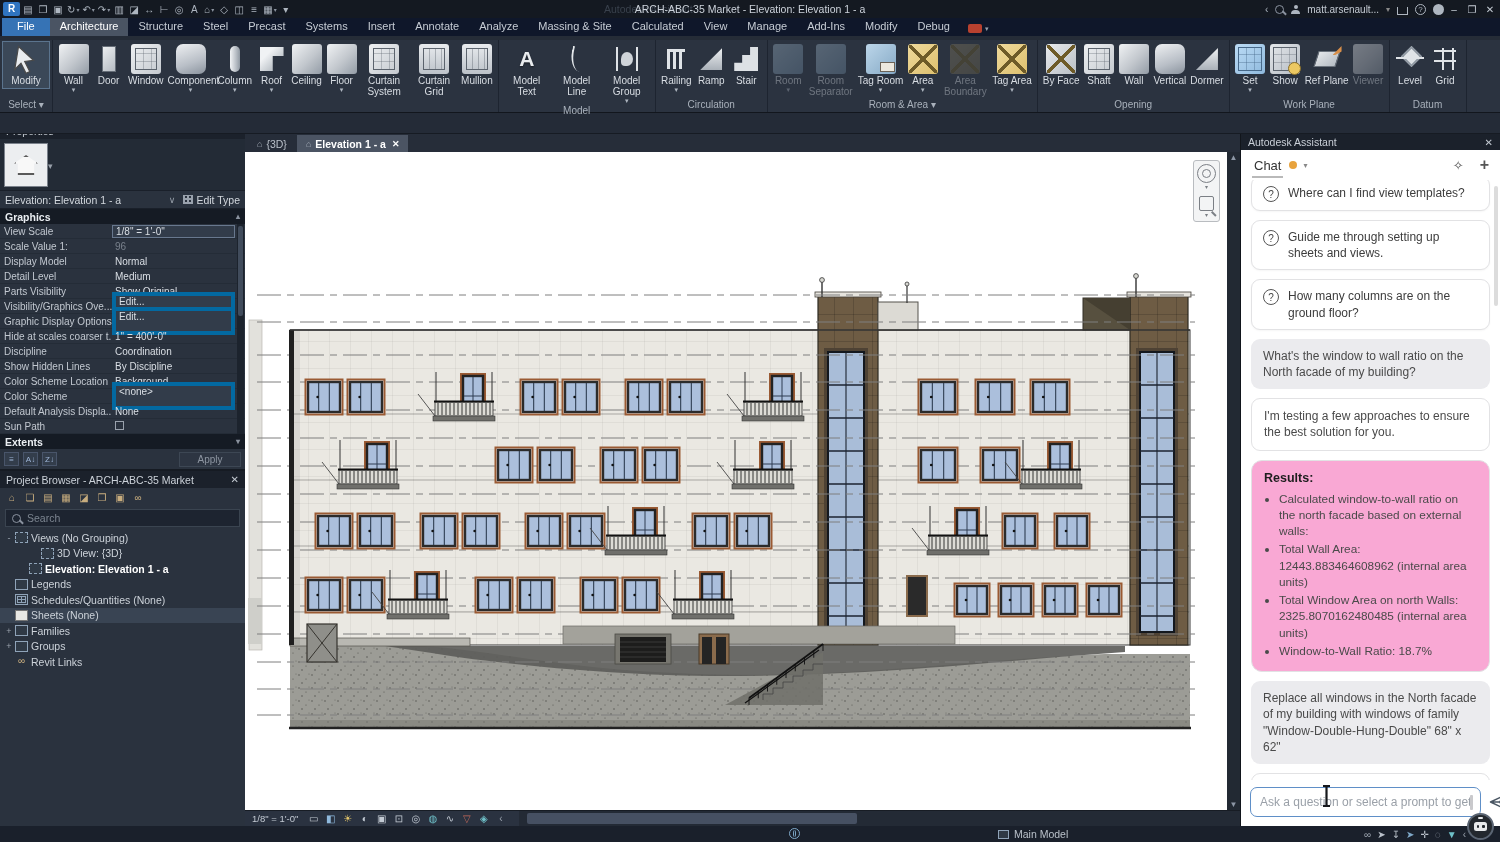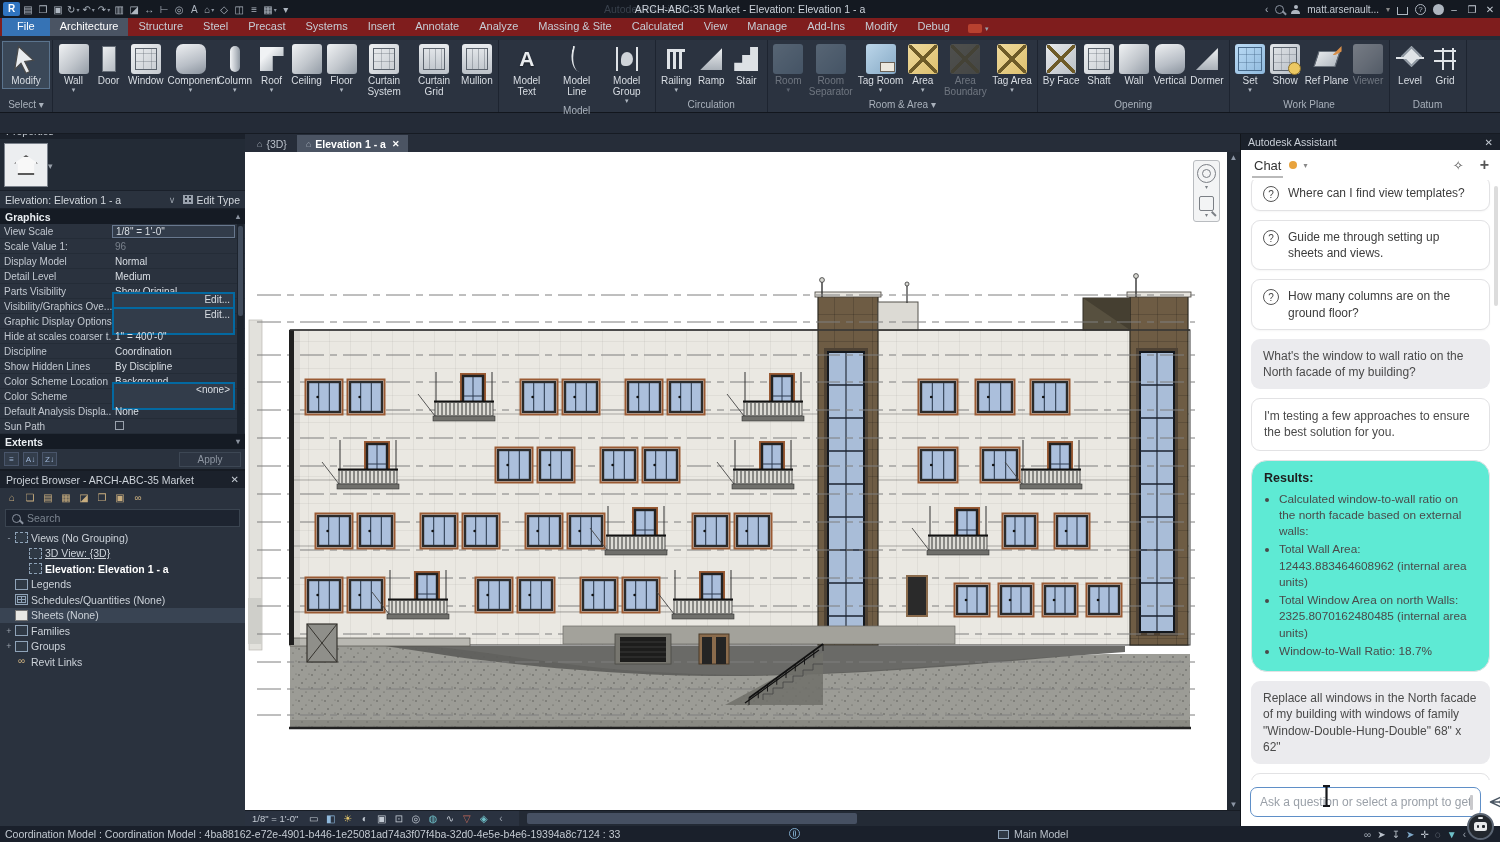--- a/index.html
+++ b/index.html
@@ -14,21 +14,21 @@
 #ghost{position:absolute;left:604px;top:3px;color:#39414c;font-size:10.5px}
 #tb-title{position:absolute;left:50%;transform:translateX(-50%);color:#ccd2da;font-size:10.5px;white-space:nowrap}
 #tb-right{position:absolute;right:56px;display:flex;align-items:center;gap:7px;color:#aeb6c0}
 .person{width:9px;height:9px;position:relative}
 .person::before{content:"";position:absolute;left:2.5px;top:0;width:4px;height:4px;border-radius:50%;background:#aeb6c0}
 .person::after{content:"";position:absolute;left:0;bottom:0;width:9px;height:4px;border-radius:4px 4px 0 0;background:#aeb6c0}
 .cart{width:11px;height:8px;border:1.2px solid #aeb6c0;border-top:none;position:relative;margin-top:3px}
 #winbtns{position:absolute;right:2px;display:flex;gap:2px}
 #winbtns span{width:16px;text-align:center;color:#c3cad2;font-size:10px}
 
-#tabbar{position:absolute;top:18px;left:0;right:0;height:18px;background:#7f1d1d;display:flex;align-items:flex-end;padding-left:2px;z-index:29}
+#tabbar{position:absolute;top:18px;left:0;right:0;height:18px;background:#0f172a;display:flex;align-items:flex-end;padding-left:2px;z-index:29}
 .tab{padding:4px 10px 4px;font-size:11px;color:#c6ccd4;white-space:nowrap}
 .tab.file{background:#3673b5;color:#fff;padding:4px 15px}
 .tab.active{background:#4a5463;color:#fff}
 #mediabtn{margin-left:8px;margin-bottom:3px;display:flex;align-items:center;gap:3px}
 #mediabtn .cam{width:14px;height:9px;background:#b8412f;border-radius:2px}
 #mediabtn .car{font-size:7px;color:#9aa2ad}
 
 #ribbon{position:absolute;top:40px;left:0;right:0;height:73px;background:#2b3340;display:flex;border-bottom:1px solid #12161d;z-index:28}
 .rgroup{display:flex;flex-direction:column;border-right:1px solid #1d2430;padding:0 3px}
 .rbtns{flex:1;display:flex;align-items:flex-start;padding-top:2px}
@@ -89,21 +89,21 @@
 #instrow .dd{margin-left:auto;color:#98a0aa;font-size:9px}
 #editlink{margin-left:8px;display:flex;align-items:center;gap:3px;color:#d2d7dd}
 #editlink .grid{width:10px;height:9px;background:repeating-linear-gradient(0deg,#9aa2ad 0 2px,transparent 2px 4px),repeating-linear-gradient(90deg,#9aa2ad 0 2px,transparent 2px 4px)}
 .sechdr{height:15px;background:#151b24;color:#e9edf1;font-weight:bold;font-size:10.5px;display:flex;align-items:center;padding:0 5px;flex:none}
 .sechdr .cv{margin-left:auto;color:#8a929e;font-size:8px}
 #proprows{flex:none;position:relative}
 .prow{display:flex;height:15px;align-items:center;font-size:10px;border-bottom:1px solid #242c37}
 .plabel{width:112px;padding-left:4px;color:#c2c8d0;white-space:nowrap;overflow:hidden;flex:none}
 .pval{flex:1;color:#dadfe5;padding:0 3px;white-space:nowrap;overflow:hidden;margin-right:10px}
 .pval.boxed{border:1px solid #68788e;background:#323c4a;height:13px;line-height:12px}
-.pval.button{border:2px solid #0369a1;background:#323c4a;height:28px;line-height:12px;text-align:right}
+.pval.button{border:4px solid #0369a1;background:#323c4a;height:28px;line-height:12px;text-align:left}
 .pval.dis{color:#79818c}
 .pval .chk{width:9px;height:9px;border:1px solid #9aa2ad;background:#2a323e;display:inline-block}
 #pscroll{position:absolute;right:1px;top:0;bottom:0;width:7px;background:#1c232d}
 #pscroll div{position:absolute;top:2px;left:1px;width:5px;height:90px;background:#414c5c;border-radius:2px}
 #propfoot{height:20px;display:flex;align-items:center;gap:4px;padding:0 4px;flex:none}
 .sorti{width:15px;height:14px;background:#333d4b;border:1px solid #49556a;color:#9fb6d8;font-size:8px;display:flex;align-items:center;justify-content:center}
 #applybtn{margin-left:auto;width:62px;height:15px;background:#2d3542;border:1px solid #3d4754;color:#8d95a1;font-size:10px;text-align:center;line-height:14px}
 #browser{flex:1;display:flex;flex-direction:column;border-top:2px solid #161b23;min-height:0}
 #btools{height:19px;display:flex;align-items:center;gap:4px;padding:0 5px;flex:none}
 .btico{width:14px;height:13px;display:flex;align-items:center;justify-content:center;font-size:10px;color:#c8ad7e}
@@ -153,21 +153,21 @@
 #chatdot{width:8px;height:8px;border-radius:50%}
 .smallcaret{font-size:8px;color:#888}
 #chatrow .sp{margin-left:auto;color:#555;font-size:13px}
 #chatrow .plus{color:#555;font-size:16px;font-weight:bold;margin-left:10px}
 #chatlist{flex:1;padding:0 10px;display:flex;flex-direction:column;gap:9px;overflow:hidden;margin-top:-4px}
 .card{border:1px solid #e2e2e4;border-radius:9px;padding:8px 11px;display:flex;gap:9px;background:#fff;box-shadow:0 1px 2px rgba(0,0,0,.04)}
 .qmark{width:16px;height:16px;border:1.4px solid #555;border-radius:50%;font-size:10px;display:flex;align-items:center;justify-content:center;color:#444;flex:none;margin-top:1px}
 .card .t,.bub{font-size:12px;color:#3c3c3c;line-height:1.35}
 .bub-user{background:#ebebee;border-radius:9px;padding:9px 12px;color:#4a4a4a}
 .bub-asst{border:1px solid #e2e2e4;border-radius:9px;padding:9px 12px;background:#fff;color:#4a4a4a}
-.results{border:1px solid #e2e2e4;border-radius:16px;padding:10px 12px;background:#5eead4}
+.results{border:1px solid #e2e2e4;border-radius:11px;padding:10px 12px;background:#f9a8d4}
 .results h4{font-size:12.5px;color:#1e1e1e;margin-bottom:6px}
 .results ul{padding-left:15px}
 .results li{font-size:11.8px;color:#4a4a4a;line-height:1.38;margin-bottom:2px}
 #assscroll{position:absolute;right:2px;top:36px;width:4px;height:120px;background:#dcdcdc;border-radius:2px;z-index:4}
 #inputrow{padding:7px 9px 9px;display:flex;align-items:center;gap:7px;background:#fff;flex:none;position:relative}
 #askinput{flex:1;height:30px;border:1.6px solid #5f8fc7;border-radius:7px;display:flex;align-items:center;padding:0 9px;position:relative}
 #askinput span{font-size:12px;color:#9aa0a8;white-space:nowrap;overflow:hidden}
 #inputcaret{position:absolute;right:7px;top:7px;width:3px;height:15px;background:#c9c9cc;border-radius:1px}
 #sendbtn{width:20px;height:20px;flex:none}
 #ibeam{position:absolute;left:80px;top:4px;width:11px;height:24px;z-index:6}
@@ -569,21 +569,21 @@
     <div id="searchbox">
       <span class="mag"></span>
       <span>Search</span>
     </div>
     <div id="tree">
         <div class="trow" style="padding-left: 4px;">
           <span class="toggle">-</span>
           <span class="tico dash"></span>
           <span>Views (No Grouping)</span>
         </div>
-        <div class="trow" style="padding-left: 18px; text-decoration: underline;">
+        <div class="trow" style="padding-left: 30px;">
           <span class="toggle"></span>
           <span class="tico dash"></span>
           <span>3D View: {3D}</span>
         </div>
         <div class="trow bold" style="padding-left: 18px;">
           <span class="toggle"></span>
           <span class="tico dash"></span>
           <span>Elevation: Elevation 1 - a</span>
         </div>
         <div class="trow" style="padding-left: 4px;">
@@ -1129,21 +1129,20 @@
           <path d="M3 12 L20 4 L14 12 L20 20 Z M3 12 L14 12" fill="none" stroke="#4a5663" stroke-width="1.8" stroke-linejoin="round"></path>
         </svg>
       <svg id="ibeam" viewBox="0 0 11 24">
           <path d="M2 2 H9 M2 22 H9 M5.5 2 V22" stroke="#16181c" stroke-width="2.2" fill="none"></path>
         </svg>
     </div>
   </div>
 </div>
 
 <div id="statusbar">
-  <span id="stleft">Coordination Model : Coordination Model : 4ba88162-e72e-4901-b446-1e25081ad74a3f07f4ba-32d0-4e5e-b4e6-19394a8c7124 : 33</span>
   <span id="stworld"></span>
   <span id="mainmodel">
     <span class="mi"></span>
     <span>Main Model</span>
   </span>
   <span id="stright">
       <span style="color: rgb(154, 162, 173);">∞</span>
       <span style="color: rgb(185, 192, 201);">➤</span>
       <span style="color: rgb(185, 192, 201);">↧</span>
       <span style="color: rgb(127, 168, 200);">➤</span>

